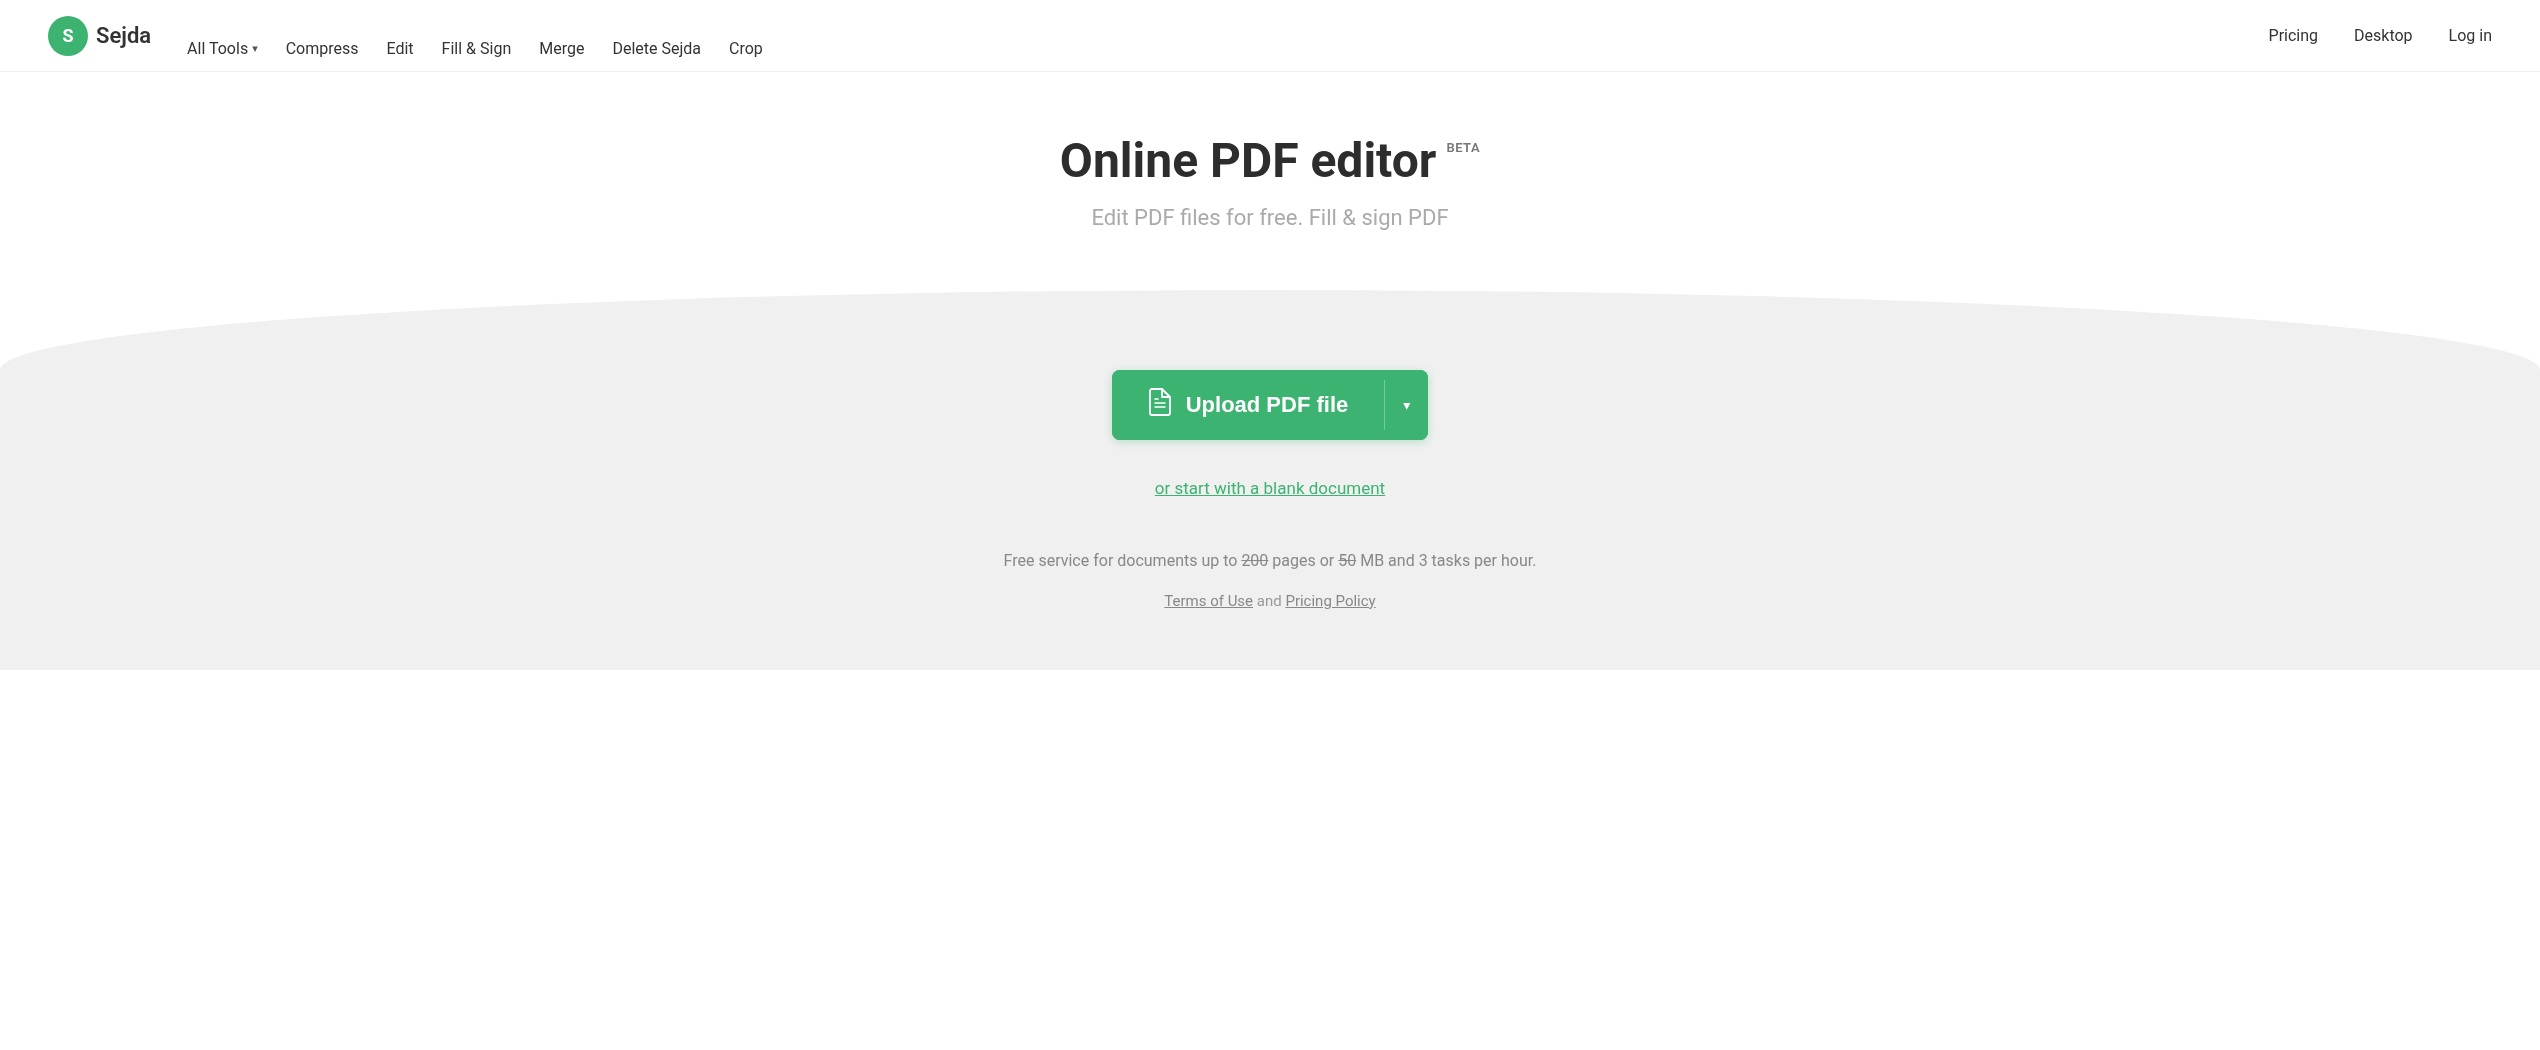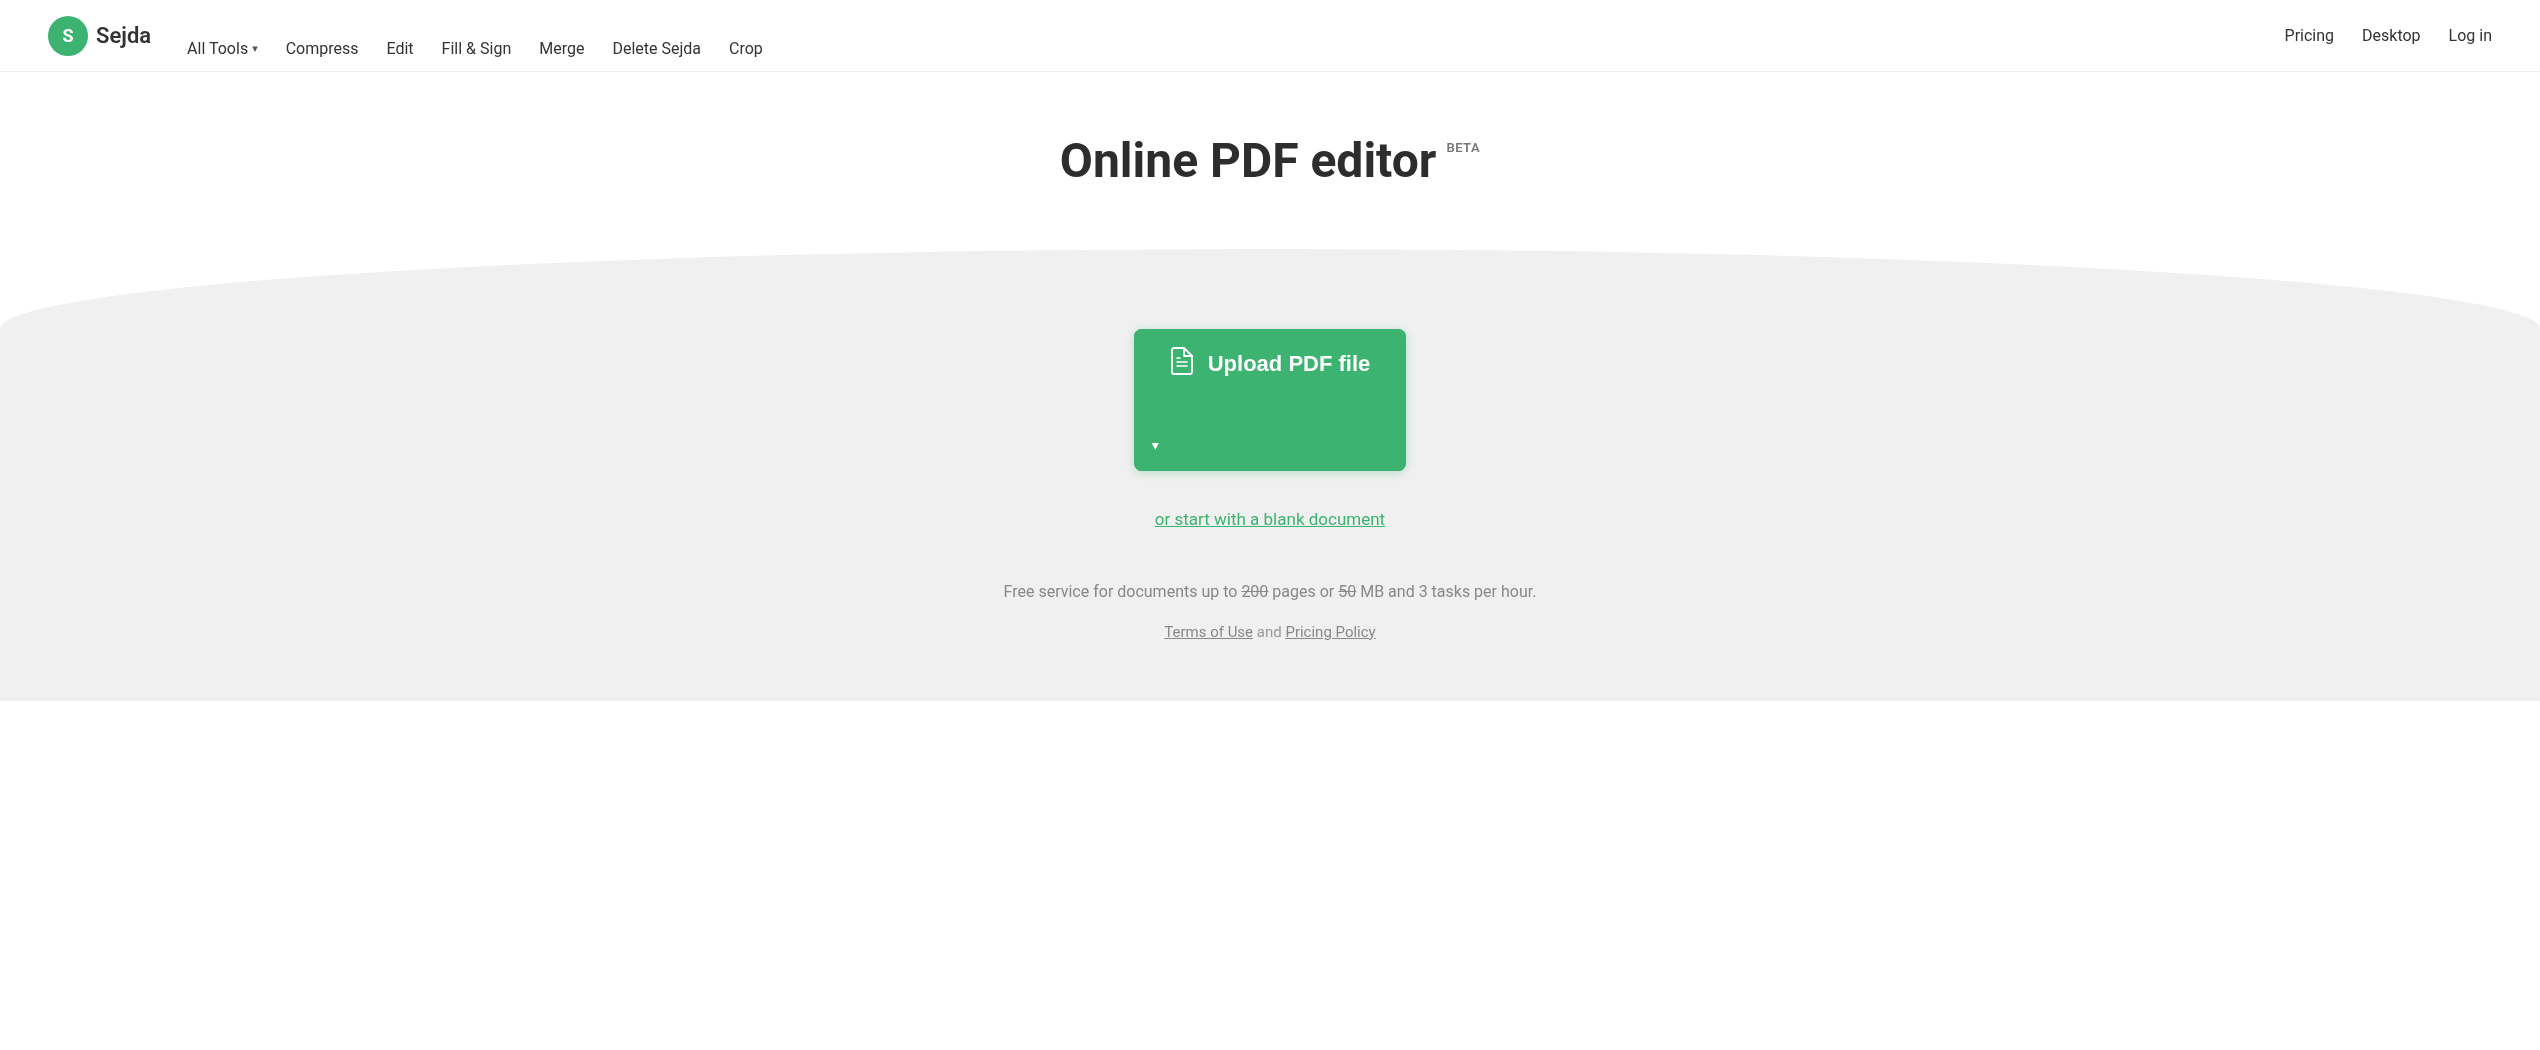--- a/index.html
+++ b/index.html
@@ -83,21 +83,21 @@
     }
 
     .chevron-down {
       font-size: 11px;
       color: #555;
     }
 
     .nav-right {
       display: flex;
       align-items: center;
-      gap: 28px;
+      gap: 36px;
     }
 
     .nav-right a {
       text-decoration: none;
       color: #333;
       font-size: 16px;
     }
 
     
     .hero-section {
@@ -151,21 +151,20 @@
 
     
     .upload-btn-wrapper {
       display: inline-flex;
       align-items: stretch;
       background: #3cb371;
       border-radius: 8px;
       overflow: hidden;
       cursor: pointer;
       box-shadow: 0 2px 8px rgba(60,179,113,0.3);
-      flex-direction: column;
     }
 
     .upload-btn-main {
       display: flex;
       align-items: center;
       gap: 14px;
       padding: 18px 36px;
       background: #3cb371;
       border: none;
       cursor: pointer;
@@ -276,20 +275,21 @@
     <a href="#">Desktop</a>
     <a href="#">Log in</a>
   </div>
 </nav>
 
 <div class="hero-section">
   <h1 class="hero-title">
     <span>Online PDF editor</span>
     <span class="beta-badge">BETA</span>
   </h1>
+  <p class="hero-subtitle">Edit PDF files for free. Fill &amp; sign PDF</p>
 
   
   <div class="content-area">
     <div class="content-inner">
 
       
       <div class="upload-btn-wrapper">
         <button class="upload-btn-main">
           <span class="upload-icon">
             <svg width="24" height="28" viewBox="0 0 24 28" fill="none" xmlns="http://www.w3.org/2000/svg">

